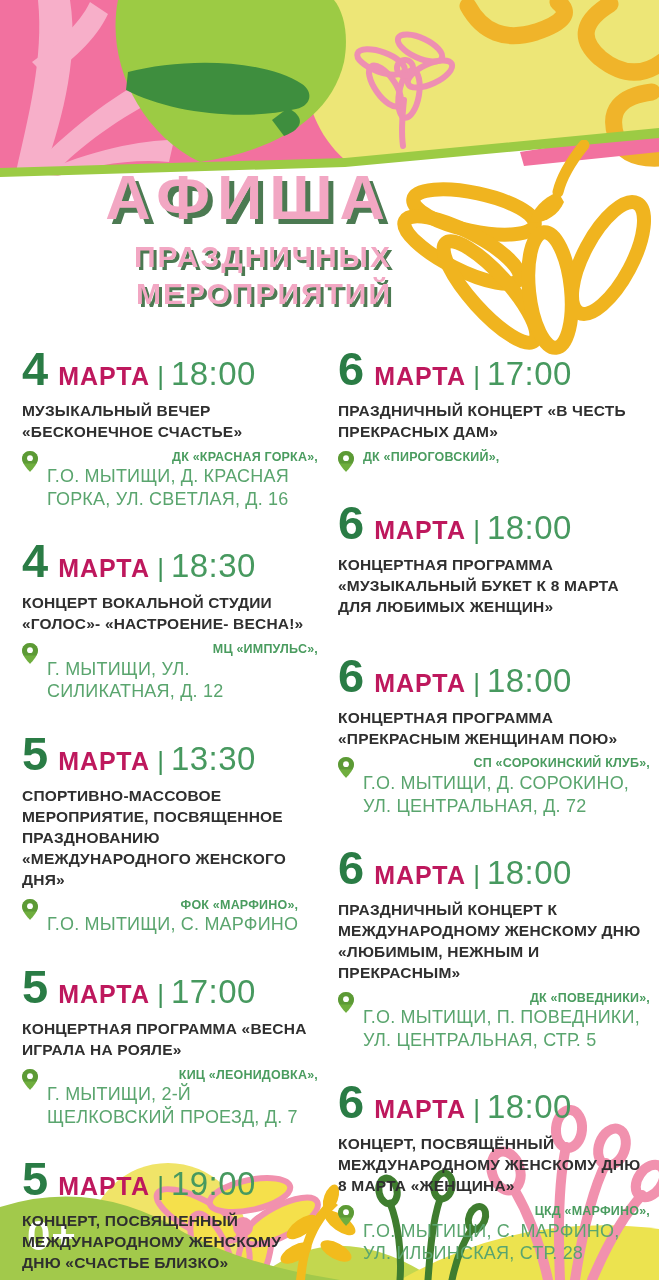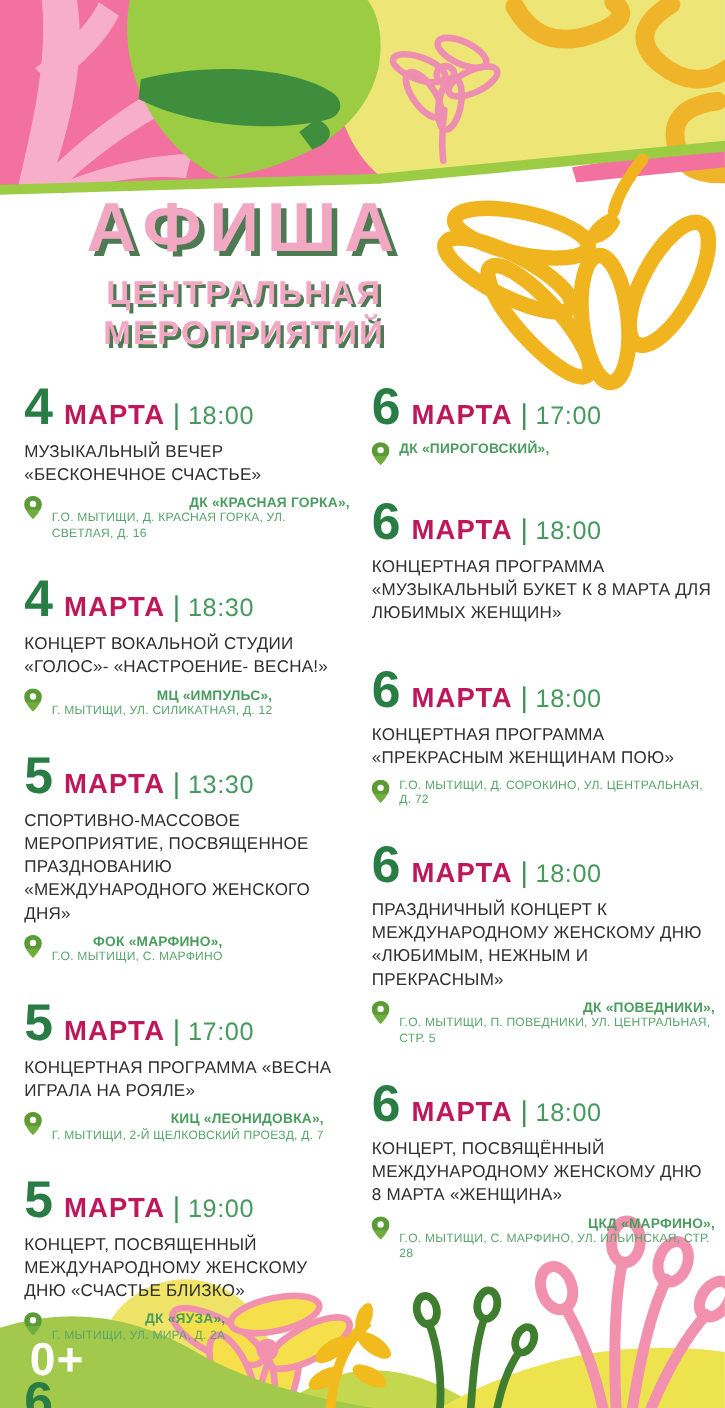--- a/index.html
+++ b/index.html
@@ -4,50 +4,50 @@
 <style>
   * { margin:0; padding:0; box-sizing:border-box; }
   html,body { width:659px; height:1280px; }
   body {
     position:relative; overflow:hidden; background:#ffffff;
     font-family:"Liberation Sans", sans-serif;
   }
   
   .header-band { position:absolute; top:0; left:0; width:659px; height:180px; z-index:1; }
   
-  .title-block { position:absolute; top:176px; left:52px; width:340px; z-index:2; text-align:center; }
+  .title-block { position:absolute; top:166px; left:52px; width:340px; z-index:2; text-align:right; }
   .title-main {
     font-size:63px; font-weight:700; letter-spacing:7px; line-height:1.0;
     color:#f2a7c3; text-shadow:5px 5px 0 #4c7a52; white-space:nowrap;
   }
   .title-sub {
     margin-top:10px; font-size:30px; font-weight:700; letter-spacing:2px; line-height:1.22;
     color:#f2a7c3; text-shadow:3px 3px 0 #4c7a52;
   }
   .flower-yellow { position:absolute; top:140px; left:382px; z-index:1; }
   
   .events { position:absolute; top:345px; left:22px; width:628px; display:flex; gap:20px; z-index:3; }
   .col { display:flex; flex-direction:column; }
   .col-left  { width:296px; }
   .col-right { width:312px; }
   .event { margin-bottom:27px; }
   .event-date { display:flex; align-items:baseline; line-height:1; margin-bottom:9px; }
   .event-day  { font-size:47px; font-weight:700; color:#2a7c45; margin-right:11px; letter-spacing:-1px; }
   .event-month{ font-size:25px; font-weight:700; color:#be185d; letter-spacing:1px; }
   .event-pipe { font-size:26px; font-weight:300; color:#3d9156; margin:0 7px; }
-  .event-time { font-size:23px; font-weight:400; color:#47995f; letter-spacing:0.5px; }
+  .event-time { font-size:33px; font-weight:400; color:#47995f; letter-spacing:0.5px; }
   .event-title{
-    font-size:15.5px; font-weight:400; color:#2f2f2f; line-height:1.35; letter-spacing:0.2px;
+    font-size:15.5px; font-weight:700; color:#2f2f2f; line-height:1.35; letter-spacing:0.2px;
     margin-bottom:7px;
   }
   .venue-row { display:flex; align-items:flex-start; }
   .venue-row svg { flex:0 0 auto; margin-top:1px; }
   .venue-text { margin-left:9px; }
   .event-venue   { font-size:12.5px; font-weight:700; color:#4a9c5f; line-height:1.25; letter-spacing:0.2px;text-align:right; }
-  .event-address { font-size:11px; font-weight:400; color:#5aa56e; line-height:1.25; letter-spacing:0.2px; }
+  .event-address { font-size:18px; font-weight:400; color:#5aa56e; line-height:1.25; letter-spacing:0.2px; }
   
   .footer-art { position:absolute; left:0; top:1103px; z-index:0; }
   .age-badge {
     position:absolute; left:27px; top:1212px; z-index:2;
     font-size:42px; font-weight:700; color:#ffffff; letter-spacing:1px;
   }
 </style>
 </head>
 <body>
 
@@ -86,21 +86,21 @@
   <path d="M288,108 C304,116 305,128 284,136 L272,120 Z" fill="#3e8e3e"></path>
 
   <path d="M520,152 L659,130 L659,152 L524,166 Z" fill="#f2719f"></path>
 
   <path d="M0,168 L345,158 L659,128 L659,138 L345,167 L0,177 Z" fill="#9ccb44"></path>
 </svg>
 
 <div class="title-block">
   <div class="title-main">АФИША</div>
   <div class="title-sub">
-    <div>ЦЕНТРАЛЬНАЯ</div>
+    <div>ПРАЗДНИЧНЫХ</div>
     <div>МЕРОПРИЯТИЙ</div>
   </div>
 </div>
 
 <svg class="flower-yellow" width="277" height="218" viewBox="0 0 277 218" aria-hidden="true">
   <g stroke="#f0b41f" stroke-width="14" fill="none" stroke-linecap="round">
     <path d="M202,5 C190,20 180,35 176,52" stroke-width="11"></path>
     <ellipse cx="92" cy="72" rx="62" ry="19" transform="rotate(12 92 72)"></ellipse>
     <ellipse cx="80" cy="110" rx="64" ry="19" transform="rotate(27 80 110)"></ellipse>
     <ellipse cx="108" cy="152" rx="66" ry="19" transform="rotate(48 108 152)"></ellipse>
@@ -227,20 +227,21 @@
 
 </div>
   <div class="col col-right">
   <div class="event">
     <div class="event-date">
       <span class="event-day">6</span>
       <span class="event-month">МАРТА</span>
       <span class="event-pipe">|</span>
       <span class="event-time">17:00</span>
     </div>
+    <div class="event-title">ПРАЗДНИЧНЫЙ КОНЦЕРТ «В ЧЕСТЬ ПРЕКРАСНЫХ ДАМ»</div>
     <div class="venue-row">
       <svg width="16" height="21" viewBox="0 0 16 21" aria-hidden="true">
         <path d="M8 0C3.6 0 0 3.4 0 7.6 0 13.2 8 21 8 21s8-7.8 8-13.4C16 3.4 12.4 0 8 0z" fill="#6fae3e"></path>
         <path d="M8 0C3.6 0 0 3.4 0 7.6c0 1.5.6 3.2 1.5 4.9L14.5 12.5c.9-1.7 1.5-3.4 1.5-4.9C16 3.4 12.4 0 8 0z" fill="#4d8a2e" opacity="0.55"></path>
         <circle cx="8" cy="7.2" r="2.9" fill="#ffffff"></circle>
       </svg>
       <div class="venue-text">
         <div class="event-venue">ДК «ПИРОГОВСКИЙ»,</div>
       </div>
     </div>
@@ -264,20 +265,21 @@
       <span class="event-time">18:00</span>
     </div>
     <div class="event-title">КОНЦЕРТНАЯ ПРОГРАММА «ПРЕКРАСНЫМ ЖЕНЩИНАМ ПОЮ»</div>
     <div class="venue-row">
       <svg width="16" height="21" viewBox="0 0 16 21" aria-hidden="true">
         <path d="M8 0C3.6 0 0 3.4 0 7.6 0 13.2 8 21 8 21s8-7.8 8-13.4C16 3.4 12.4 0 8 0z" fill="#6fae3e"></path>
         <path d="M8 0C3.6 0 0 3.4 0 7.6c0 1.5.6 3.2 1.5 4.9L14.5 12.5c.9-1.7 1.5-3.4 1.5-4.9C16 3.4 12.4 0 8 0z" fill="#4d8a2e" opacity="0.55"></path>
         <circle cx="8" cy="7.2" r="2.9" fill="#ffffff"></circle>
       </svg>
       <div class="venue-text">
+        <div class="event-venue">СП «СОРОКИНСКИЙ КЛУБ»,</div>
         <div class="event-address">Г.О. МЫТИЩИ, Д. СОРОКИНО, УЛ. ЦЕНТРАЛЬНАЯ, Д. 72</div>
       </div>
     </div>
   </div>
 
   <div class="event">
     <div class="event-date">
       <span class="event-day">6</span>
       <span class="event-month">МАРТА</span>
       <span class="event-pipe">|</span>

